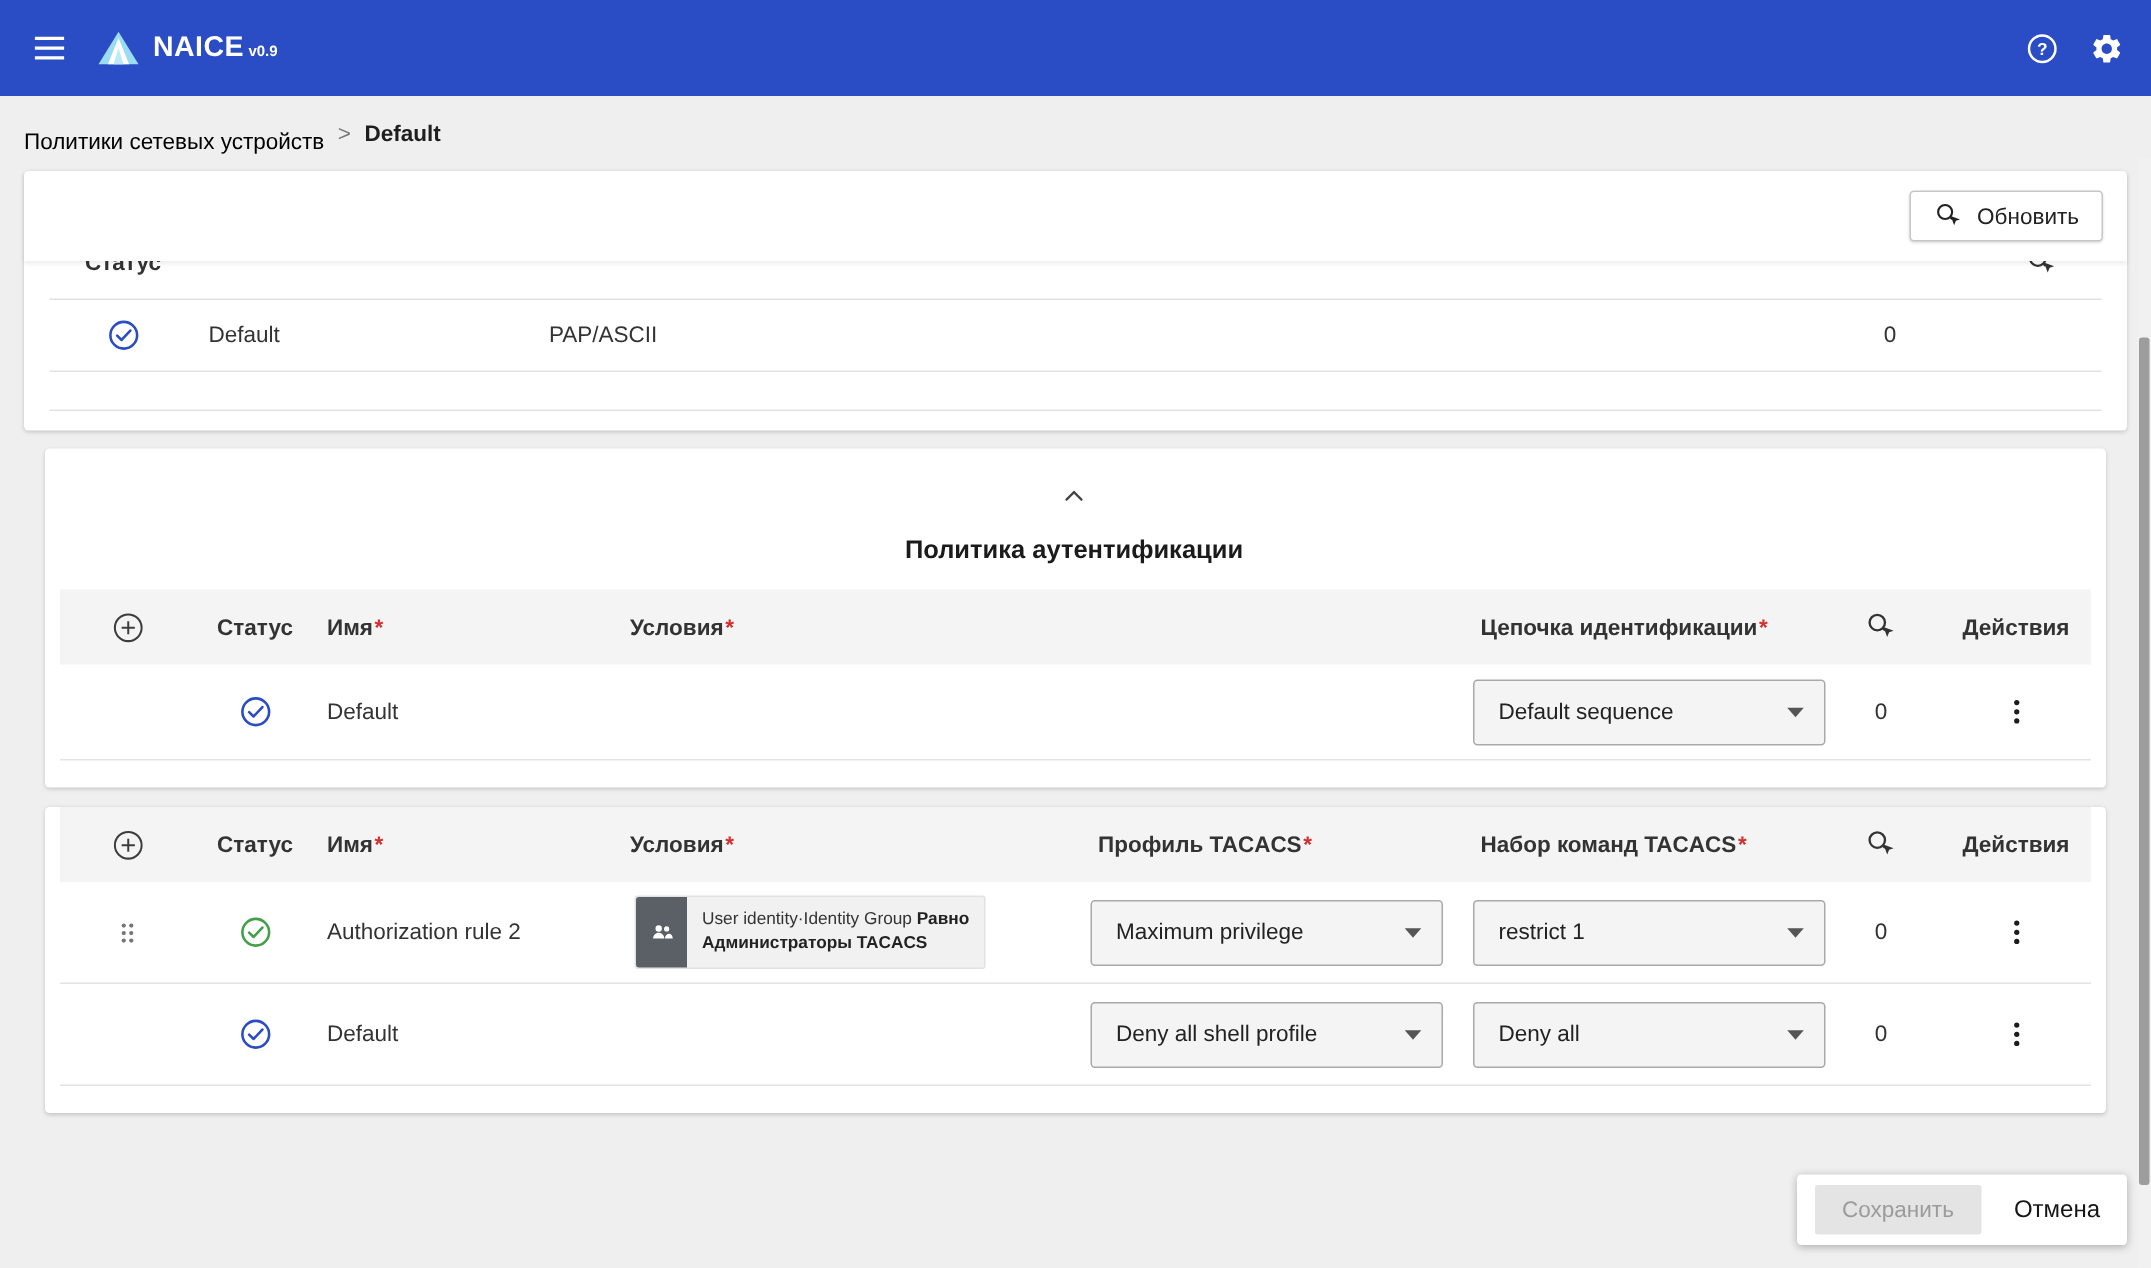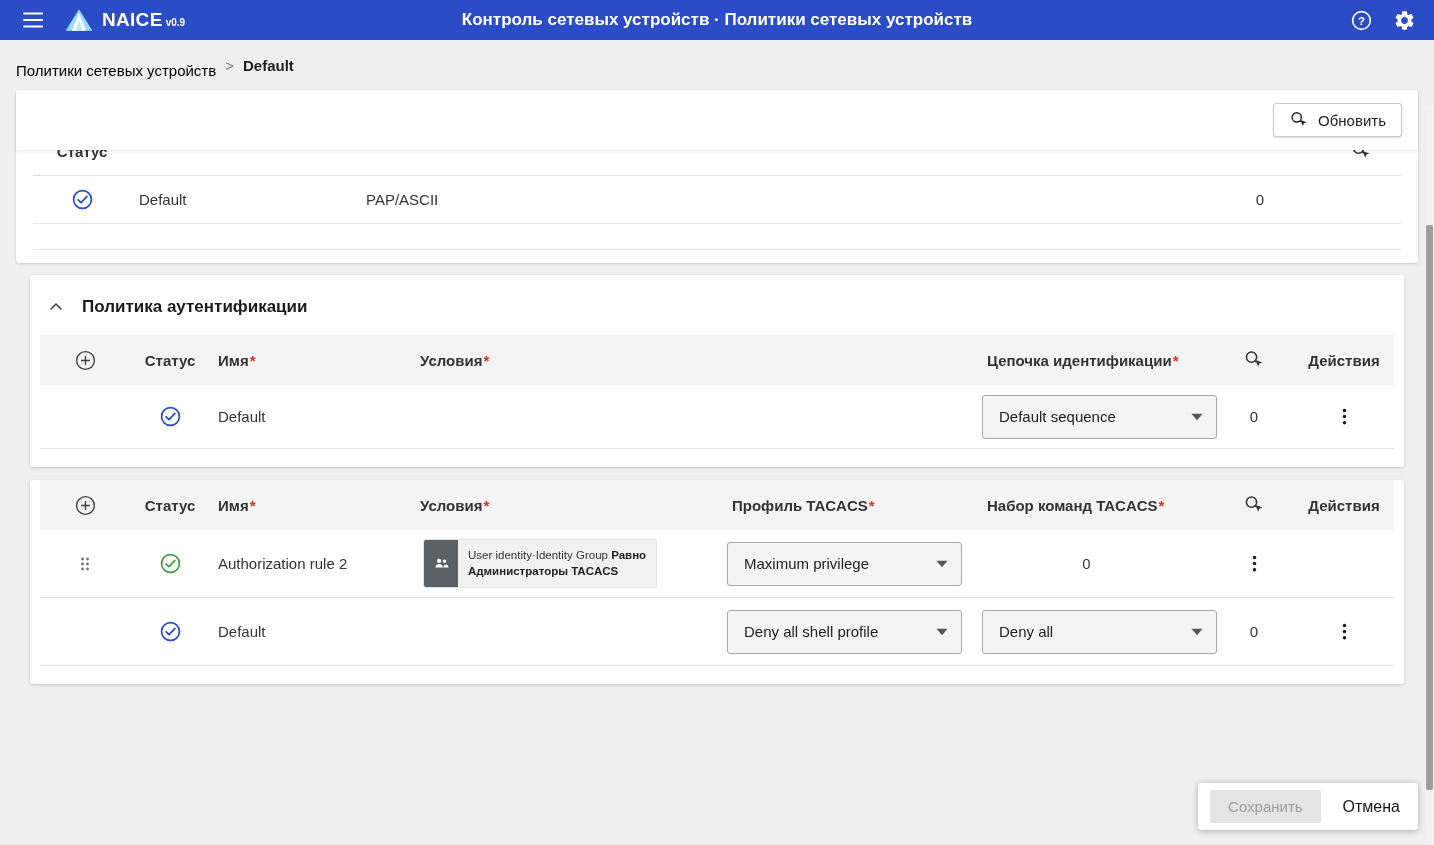--- a/index.html
+++ b/index.html
@@ -5,21 +5,21 @@
   * { box-sizing: border-box; margin: 0; padding: 0; }
   html,body { width:1434px; height:845px; }
   body {
     font-family: "Liberation Sans", "DejaVu Sans", sans-serif;
     background:#efefef; color:#333; overflow:hidden; position:relative;
   }
   svg { display:block; }
 
   
   .topbar {
-    height:40px; background:#2a4cc4; color:#fff;
+    height:64px; background:#2a4cc4; color:#fff;
     display:flex; align-items:center; padding:0 16px; position:relative; z-index:20;
   }
   .menu-btn { background:none; border:none; color:#fff; cursor:pointer; padding:4px; }
   .brand { display:flex; align-items:center; margin-left:14px; }
   .brand-name { font-size:19px; font-weight:700; letter-spacing:.3px; margin-left:8px; }
   .brand-ver { font-size:10px; font-weight:700; margin-left:3px; margin-top:4px; }
   .topbar-title {
     position:absolute; left:50%; transform:translateX(-50%);
     font-size:17px; font-weight:700; white-space:nowrap;
   }
@@ -53,21 +53,21 @@
   .ps-clip-inner { height:50px; margin-top:-24px; font-weight:700; font-size:15px; color:#333; }
   .ps-row { height:48px; border-bottom:1px solid #e3e3e3; font-size:15px; color:#333; }
   .ps-tail { height:26px; border-bottom:1px solid #e3e3e3; }
   .ps-pad { height:13px; }
   .ps-protocols { padding-left:30px; }
 
   .cc { display:flex; justify-content:center; align-items:center; }
   .cl { padding-left:8px; }
 
   
-  .sec-title-row { display:flex; align-items:center; gap:14px; padding:20px 16px 16px 14px; }
+  .sec-title-row { display:flex; align-items:center; gap:14px; padding:20px 16px 16px 14px;flex-direction:column; }
   .collapse-btn { background:none; border:none; color:#444; cursor:pointer; padding:2px; }
   .sec-title { font-size:17px; font-weight:700; color:#1b1b1b; }
 
   .tbl { margin:0 10px; font-size:15px; }
   .t2-grid { display:grid; grid-template-columns:90px 80px 200px 1fr 255px 80px 100px; align-items:center; }
   .t3-grid { display:grid; grid-template-columns:90px 80px 200px 1fr 255px 255px 80px 100px; align-items:center; }
   .thead { background:#f4f4f4; height:50px; font-weight:700; color:#333; }
   .trow { border-bottom:1px solid #e3e3e3; }
   .trow-h64 { height:64px; }
   .trow-h68 { height:68px; }
@@ -186,21 +186,20 @@
     </button>
   <div class="brand">
     <span>
         <svg width="30" height="26">
           <use href="#i-logo"></use>
         </svg>
       </span>
     <span class="brand-name">NAICE</span>
     <span class="brand-ver">v0.9</span>
   </div>
-  <div class="topbar-title">Контроль сетевых устройств · Политики сетевых устройств</div>
   <div class="topbar-right">
     <button class="icon-btn">
         <svg width="23" height="23">
           <use href="#i-help"></use>
         </svg>
       </button>
     <button class="icon-btn">
         <svg width="23" height="23">
           <use href="#i-gear"></use>
         </svg>
@@ -368,20 +367,30 @@
         <div>
           <div class="dd">
             <span>Maximum privilege</span>
             <span class="caret">
                 <svg width="12" height="8">
                   <use href="#i-caret-down"></use>
                 </svg>
               </span>
           </div>
         </div>
+        <div>
+          <div class="dd">
+            <span>restrict 1</span>
+            <span class="caret">
+                <svg width="12" height="8">
+                  <use href="#i-caret-down"></use>
+                </svg>
+              </span>
+          </div>
+        </div>
         <div class="cc">0</div>
         <div class="cc">
             <button class="kebab-btn">
               <svg width="21" height="21">
                 <use href="#i-kebab"></use>
               </svg>
             </button>
           </div>
       </div>
 

